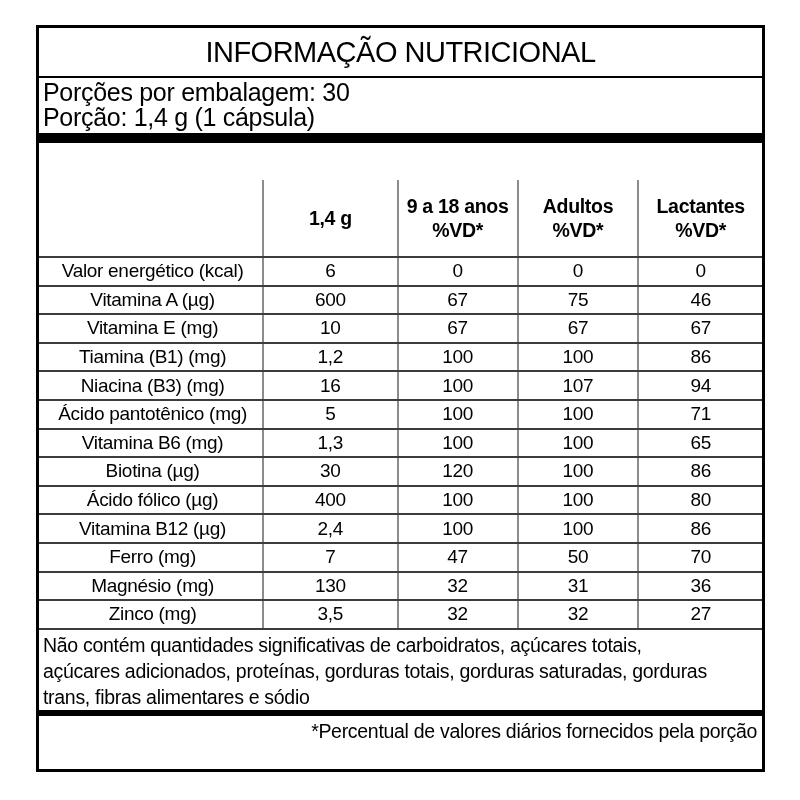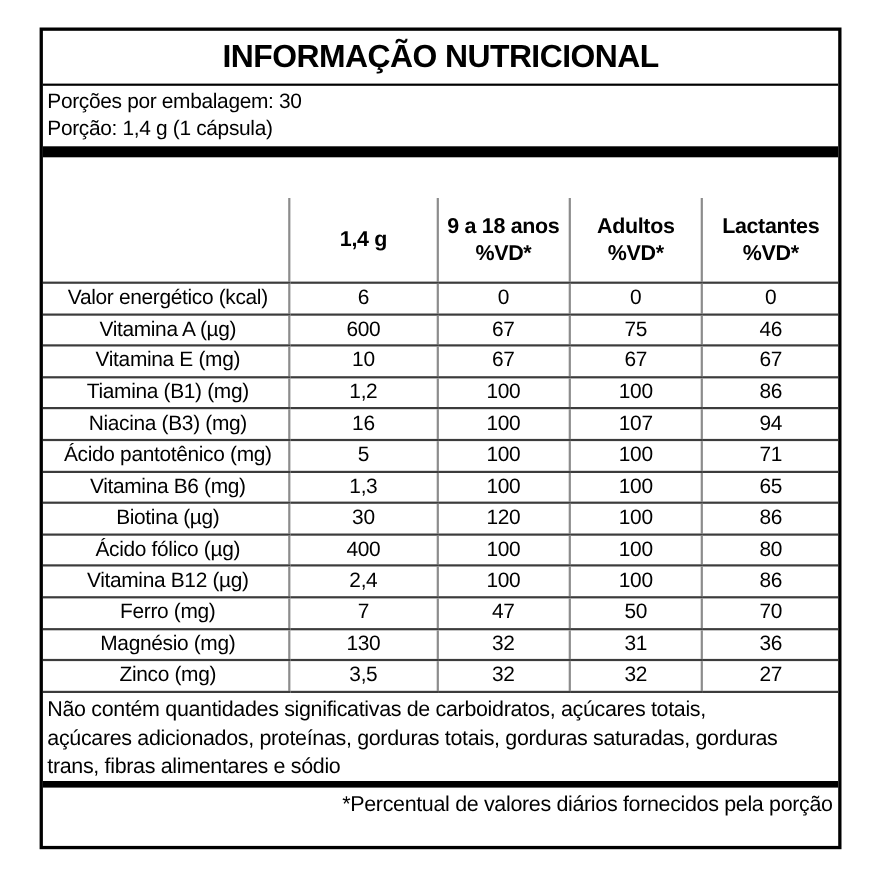--- a/index.html
+++ b/index.html
@@ -19,28 +19,28 @@
     height: 741px;
     border: 3px solid #000000;
     background: #ffffff;
     overflow: hidden;
   }
   .title {
     height: 48px;
     display: flex;
     align-items: center;
     justify-content: center;
-    font-weight: bold;
+    font-weight: normal;
     font-size: 29px;
     letter-spacing: -0.5px;
     border-bottom: 2px solid #000000;
   }
   .serving {
     padding: 2px 4px 3px 4px;
-    font-size: 19px;
+    font-size: 25px;
     line-height: 25px;
     letter-spacing: -0.3px;
     height: 50px;
   }
   .bar { background: #000000; width: 100%; }
   .bar1 { height: 10px; }
   .bar2 { height: 6px; }
   table.nutri {
     width: 100%;
     border-collapse: collapse;

